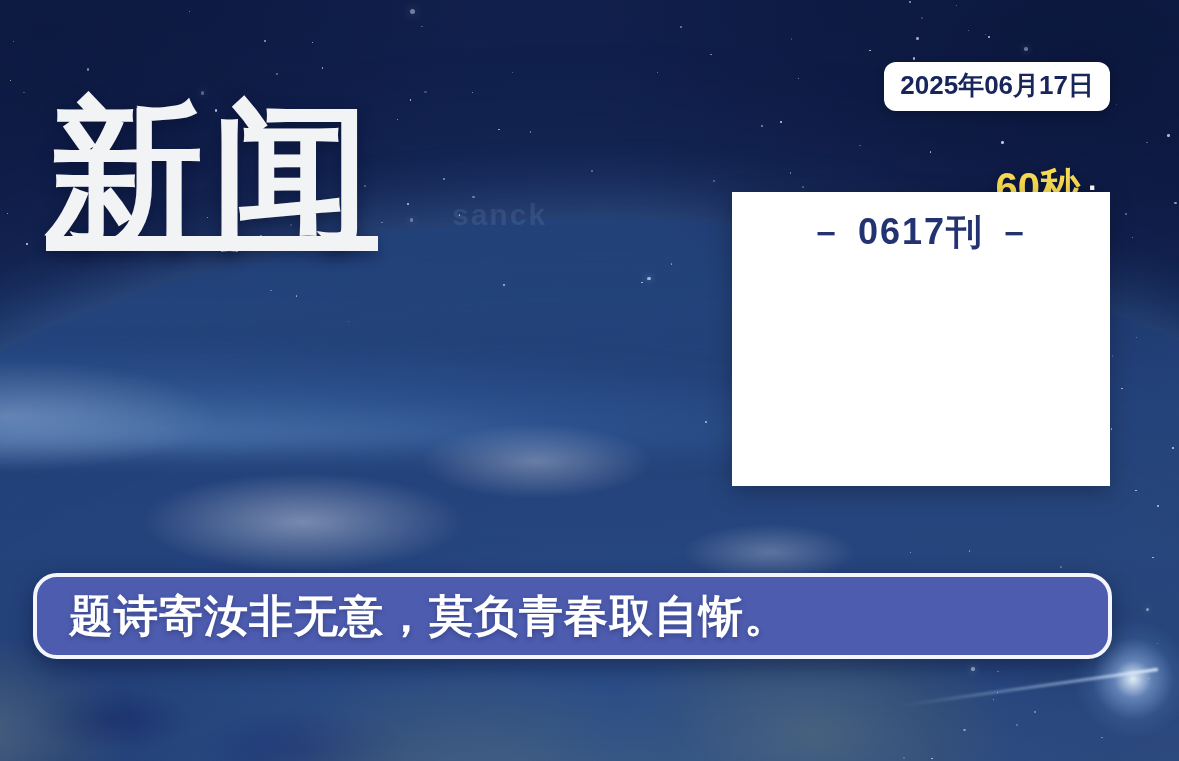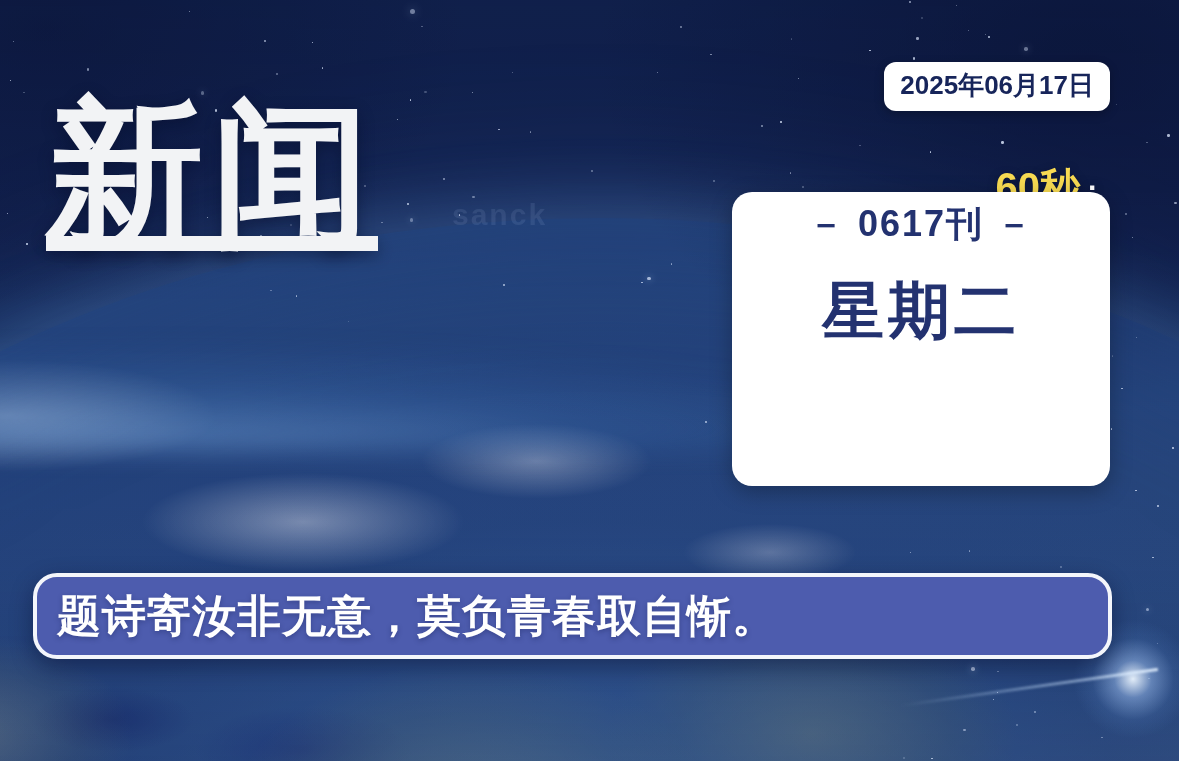--- a/index.html
+++ b/index.html
@@ -206,23 +206,22 @@
     left: 732px;
     top: 192px;
     width: 378px;
     height: 294px;
     background: #ffffff;
     box-shadow: 0 6px 22px rgba(0,0,0,0.28);
     display: flex;
     flex-direction: column;
     align-items: center;
     justify-content: flex-start;
-    padding-top: 0;
+    padding-top: 8px;
     box-sizing: border-box;
-    border-radius: 20px;
   }
   .card-issue {
     color: #233270;
     font-size: 36px;
     font-weight: 800;
     letter-spacing: 2px;
     margin-top: 8px;
     white-space: nowrap;
   }
   .card-weekday {
@@ -255,21 +254,21 @@
     border-radius: 24px;
     display: flex;
     align-items: center;
     box-shadow: 0 8px 22px rgba(4,10,40,0.42);
   }
   .quote-text {
     color: #ffffff;
     font-size: 44px;
     font-weight: 800;
     letter-spacing: 1px;
-    padding-left: 20px;
+    padding-left: 32px;
     white-space: nowrap;
     text-shadow: 0 2px 5px rgba(20,30,80,0.35);
   }
 </style>
 </head>
 <body>
 
 <div id="poster">
 
   <div class="space-grad"></div>
@@ -433,20 +432,19 @@
 
   <div class="date-pill">2025年06月17日</div>
 
   <div class="tagline">
     <span class="tagline-num">60秒</span>
     <span class="tagline-dot">·</span>
   </div>
 
   <div class="card">
     <div class="card-issue">－ 0617刊 －</div>
-    <div class="card-weekday">星期二</div>
   </div>
 
   <div class="quote-banner">
     <div class="quote-text">题诗寄汝非无意，莫负青春取自惭。</div>
   </div>
 
 </div>
 
 </body></html>

